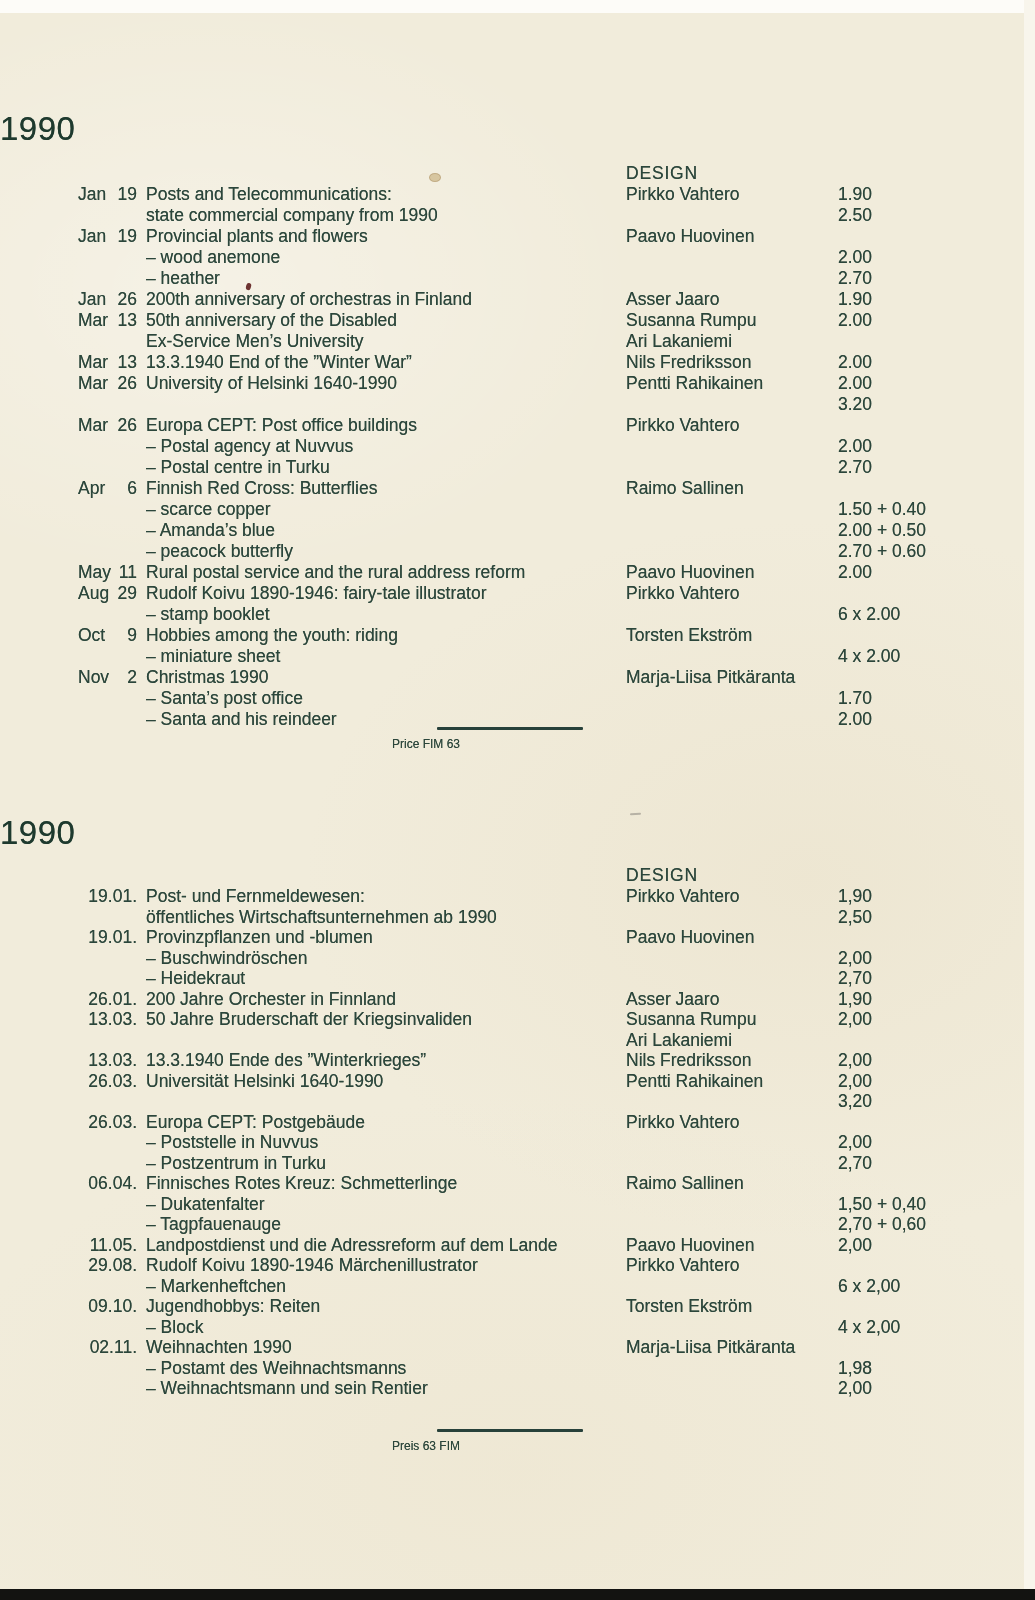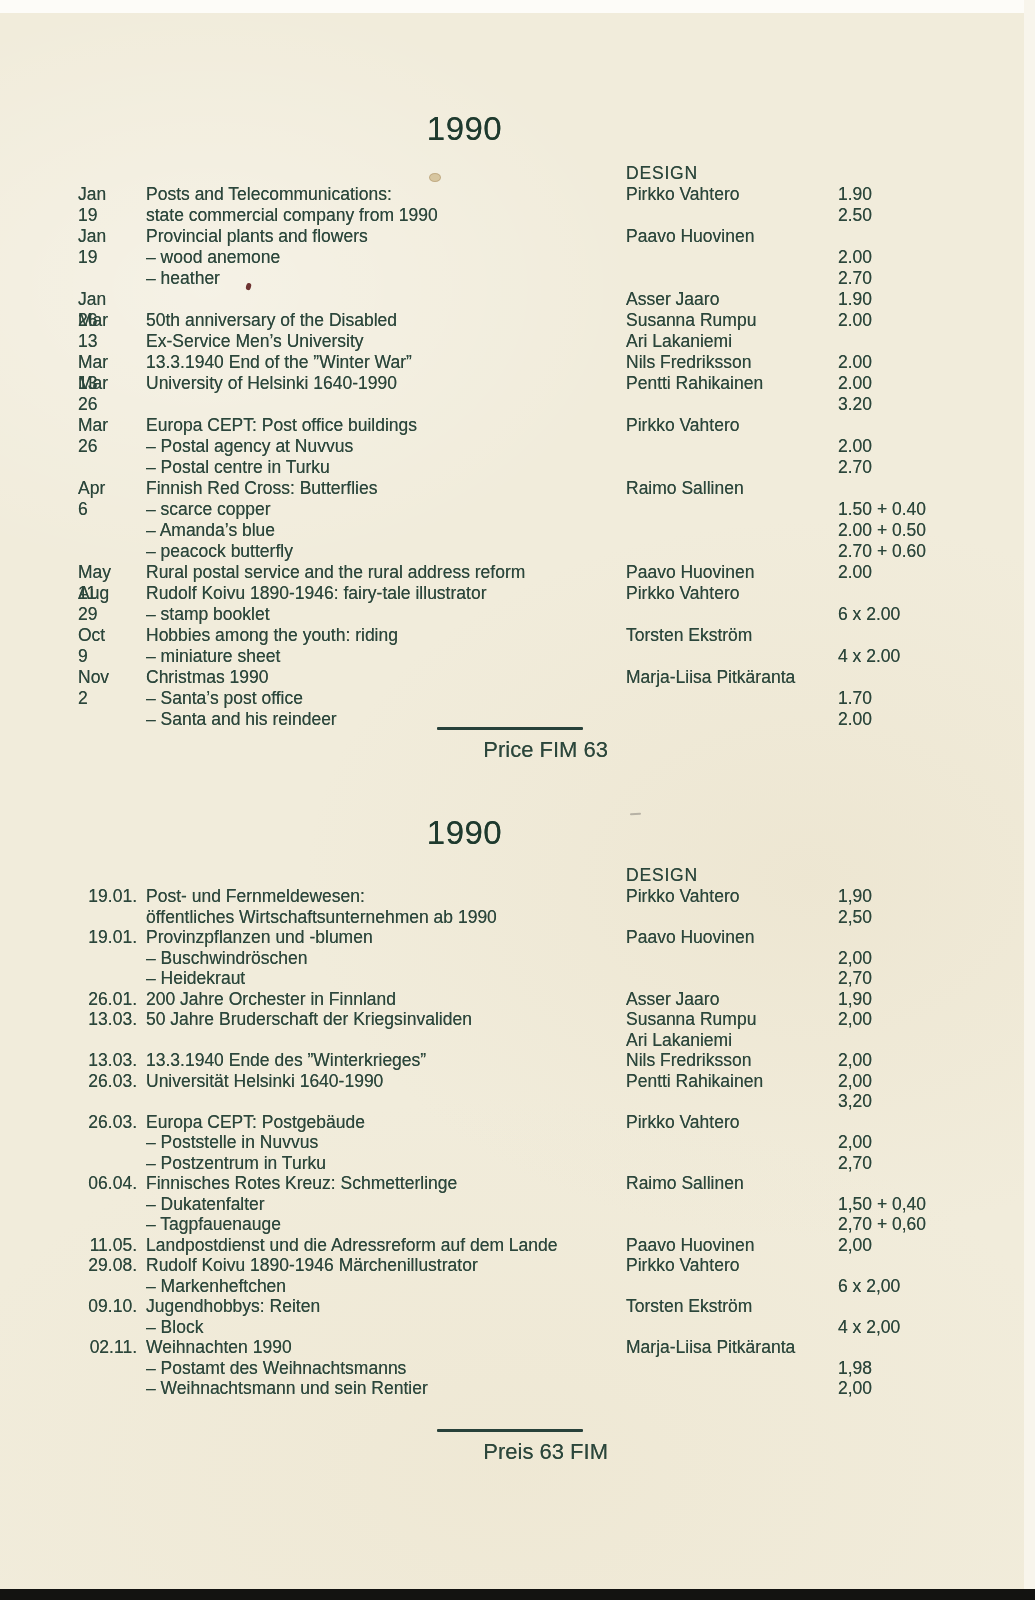--- a/index.html
+++ b/index.html
@@ -16,56 +16,56 @@
       #f1ecdb;
     color:#2b463b;
   }
   .edge-top{position:absolute;left:0;top:0;width:1035px;height:13px;background:#fdfcf8;}
   .edge-right{position:absolute;right:0;top:0;width:11px;height:1600px;background:#f8f5ec;}
   .edge-bottom{position:absolute;left:0;top:1589px;width:1035px;height:11px;background:#131311;}
 
   .ink{ text-shadow:0 0 0.5px rgba(43,70,59,0.75); }
 
   .section-title{
-    position:absolute;left:0;width:929px;text-align:center;
+    position:absolute;left:0;width:929px;text-align:left;
     font-size:33px;line-height:33px;color:#1e3a2e;
     letter-spacing:0.5px;
     text-shadow:0 0 0.6px rgba(30,58,46,0.8);
   }
   .title-en{top:112px;}
   .title-de{top:816px;}
 
   .design-header{
     position:absolute;left:626px;
     font-size:17.5px;letter-spacing:0.8px;color:#2b463b;
   }
   .design-en{top:163px;}
   .design-de{top:865px;}
 
   .rows{position:absolute;left:0;width:1035px;font-size:17.5px;}
   .rows-en{top:184px;}
   .rows-de{top:886px;}
   .rows-en .row{height:21px;}
   .rows-de .row{height:20.5px;text-align:right;}
   .row{position:relative;width:100%;}
-  .c-date{position:absolute;left:78px;width:59px;white-space:nowrap;flex-direction:column;}
+  .c-date{position:absolute;left:78px;width:59px;white-space:nowrap;}
   .c-date.split{display:flex;justify-content:space-between;}
   .c-text{position:absolute;left:146px;white-space:nowrap;}
   .c-des{position:absolute;left:626px;white-space:nowrap;}
   .c-price{position:absolute;left:838px;white-space:nowrap;}
 
   .footer-rule{
     position:absolute;left:437px;width:146px;height:3px;
     background:#27413a;border-radius:1px;
   }
   .rule-en{top:727px;}
   .rule-de{top:1429px;}
   .footer-label{
-    position:absolute;left:412px;width:196px;text-align:right;
-    font-size:22px;color:#2b463b;
+    position:absolute;left:392px;width:196px;text-align:left;
+    font-size:12px;color:#2b463b;
   }
   .footer-en{top:737px;}
   .footer-de{top:1439px;}
 
   
   .speck-red{
     position:absolute;left:246px;top:283px;width:5px;height:7px;
     background:#5f1f1e;border-radius:50% 50% 40% 60%;transform:rotate(18deg);
     opacity:0.9;
   }
@@ -116,20 +116,21 @@
       </div>
       <div class="row">
         <span class="c-text">– heather</span>
         <span class="c-price">2.70</span>
       </div>
       <div class="row">
         <span class="c-date split">
           <span class="">Jan</span>
           <span class="">26</span>
         </span>
+        <span class="c-text">200th anniversary of orchestras in Finland</span>
         <span class="c-des">Asser Jaaro</span>
         <span class="c-price">1.90</span>
       </div>
       <div class="row">
         <span class="c-date split">
           <span class="">Mar</span>
           <span class="">13</span>
         </span>
         <span class="c-text">50th anniversary of the Disabled</span>
         <span class="c-des">Susanna Rumpu</span>

